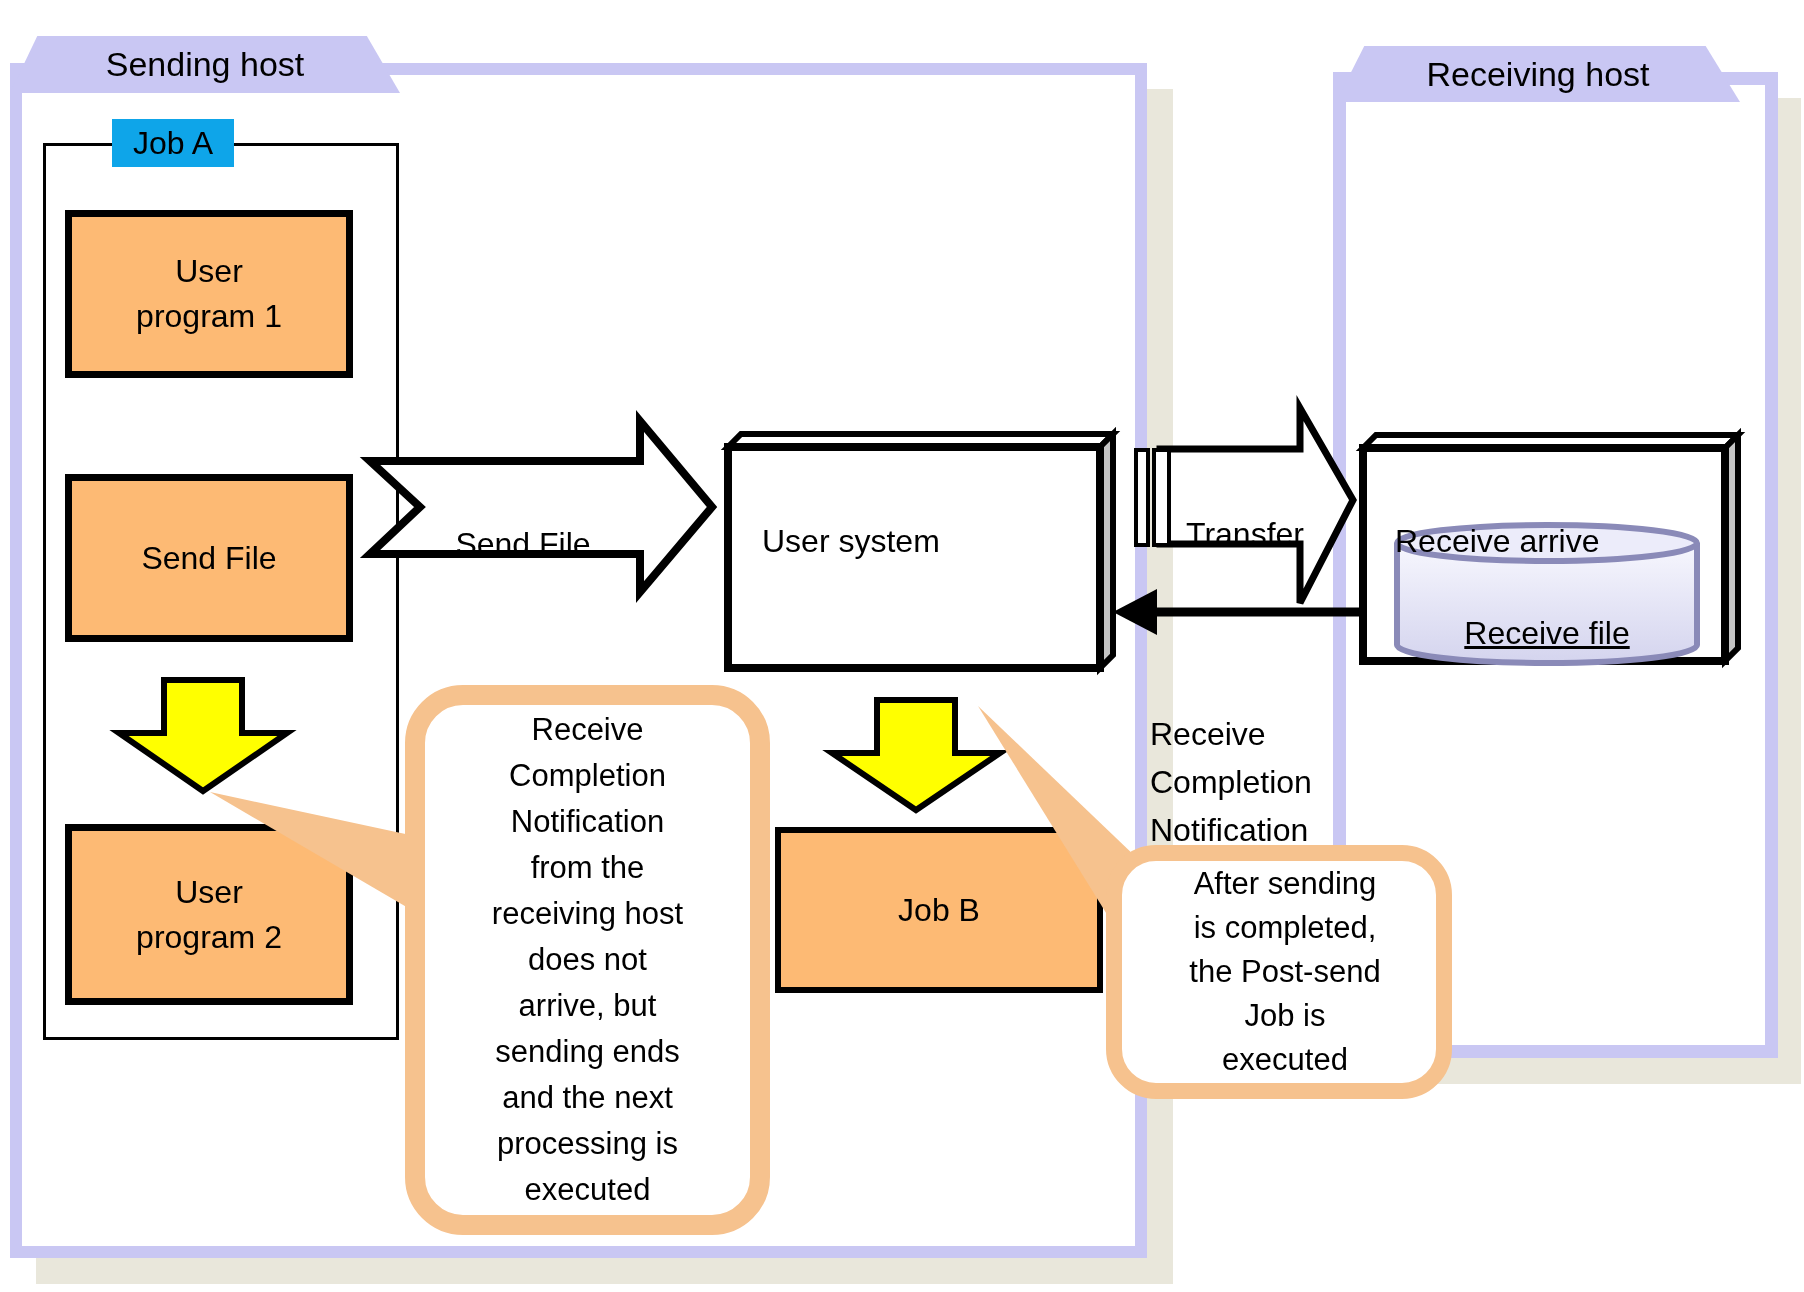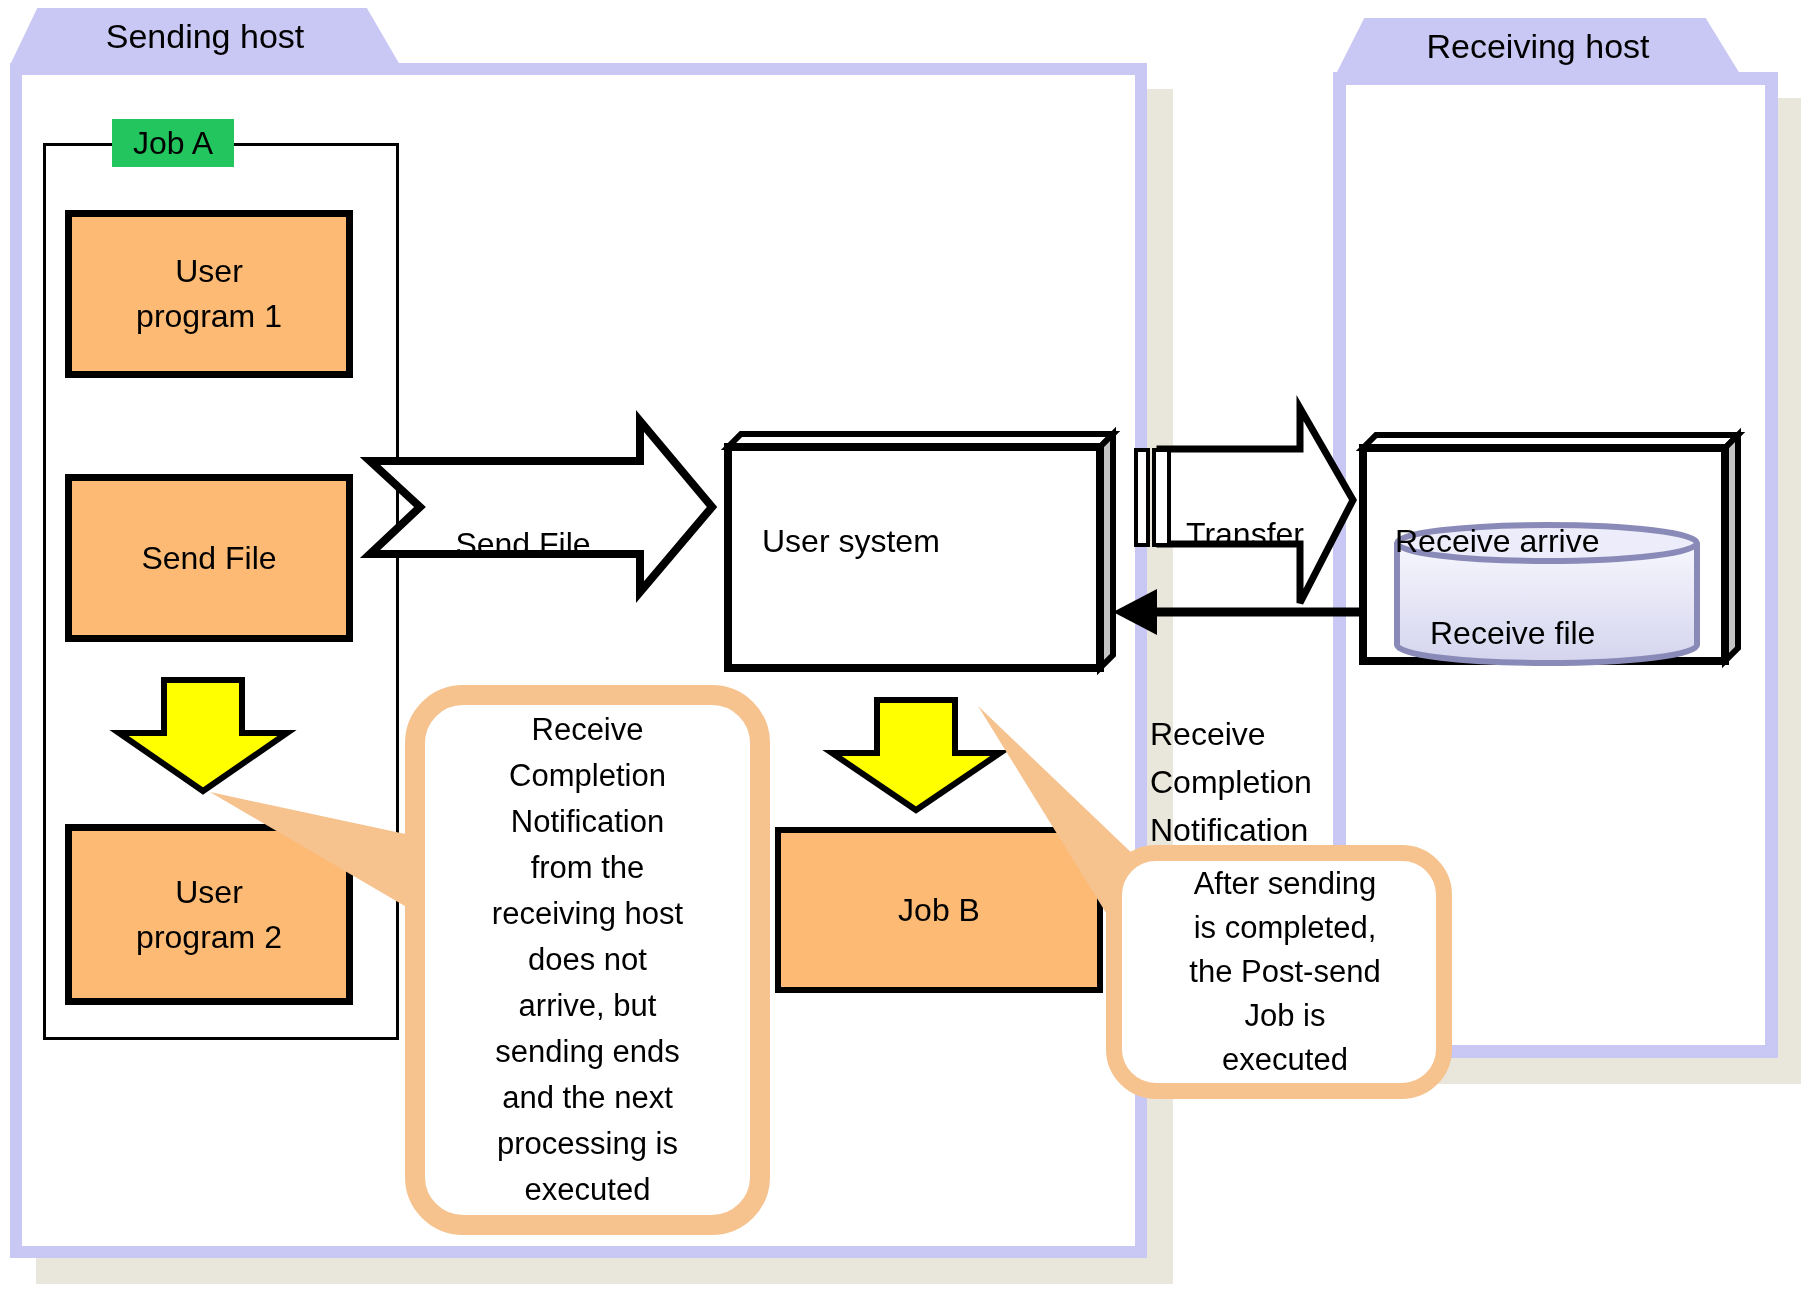--- a/index.html
+++ b/index.html
@@ -7,26 +7,26 @@
     position:relative;width:1804px;height:1292px;overflow:hidden;
     font-family:"Liberation Sans", sans-serif;color:#000;background:#fff;
   }
   .abs{position:absolute;}
   
   .shadow{background:#e9e7db;z-index:5;}
   
   .host{background:#ffffff;border:12px solid #c9c7f3;box-sizing:border-box;z-index:10;}
   .host-tab{
     background:#c9c7f3;z-index:11;display:flex;align-items:center;justify-content:center;
-    font-size:34px;clip-path:polygon(7% 0, 91.5% 0, 100% 100%, 0 100%);
+    font-size:34px;clip-path:polygon(7% 0, 91.5% 0, 100% 100%, 0 100%);margin-top:28px;
   }
   
   .bracket{border:3px solid #000;box-sizing:border-box;z-index:15;background:transparent;}
   .bracket-label{
-    background:#22c55e;z-index:16;display:flex;align-items:center;justify-content:center;
+    background:#0ea5e9;z-index:16;display:flex;align-items:center;justify-content:center;
     font-size:32px;
   }
   
   .pbox{
     background:#fdba74;border:7px solid #000;box-sizing:border-box;z-index:30;
     display:flex;align-items:center;justify-content:center;text-align:center;
     font-size:32px;line-height:1.4;white-space:pre-line;
   }
   .pbox.thin{border-width:6px;}
   
@@ -119,21 +119,21 @@
   </div>
   <div class="abs lbl" style="left:762px;top:486px;">
     <span>User system</span>
   </div>
   <div class="abs lbl" style="left:1164px;top:479px;width:140px;text-align:right;">
     <span>Transfer</span>
   </div>
   <div class="abs lbl" style="left:1395px;top:486px;">
     <span>Receive arrive</span>
   </div>
-  <div class="abs lbl" style="left:1430px;top:578px;width:234px;">
+  <div class="abs lbl" style="left:1430px;top:578px;width:234px;text-align:center;text-decoration:underline;">
     <span>Receive file</span>
   </div>
   <div class="abs lbl" style="left:1150px;top:662px;width:260px;line-height:48px;">
     <span>Receive
 Completion
 Notification</span>
   </div>
 
   <svg class="abs taillayer" width="1804" height="1292" viewBox="0 0 1804 1292">
     <polygon points="210,792 480,850 480,950" fill="#f6c28e"></polygon>

